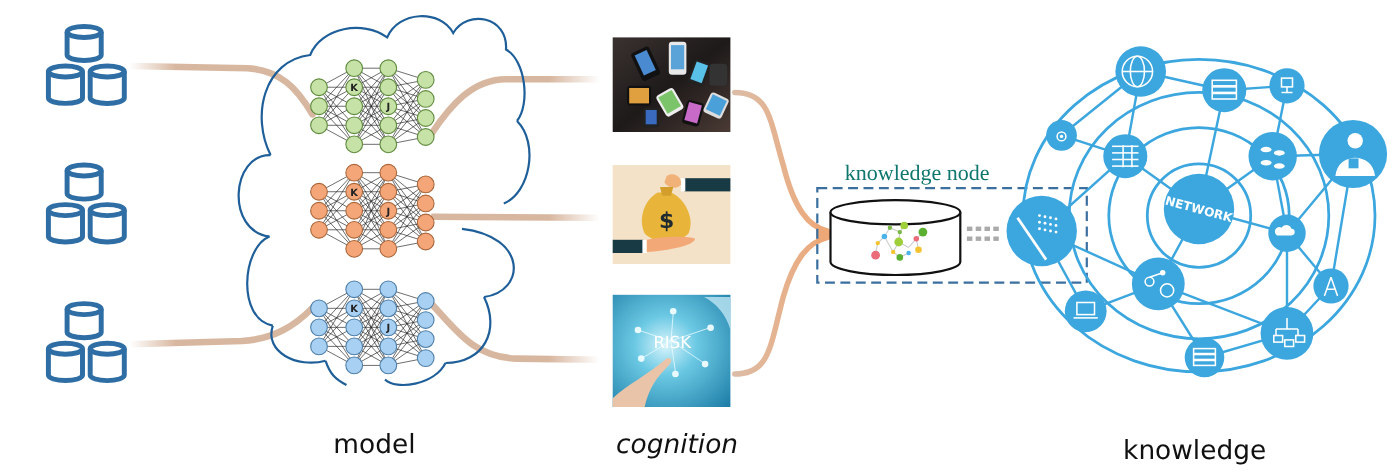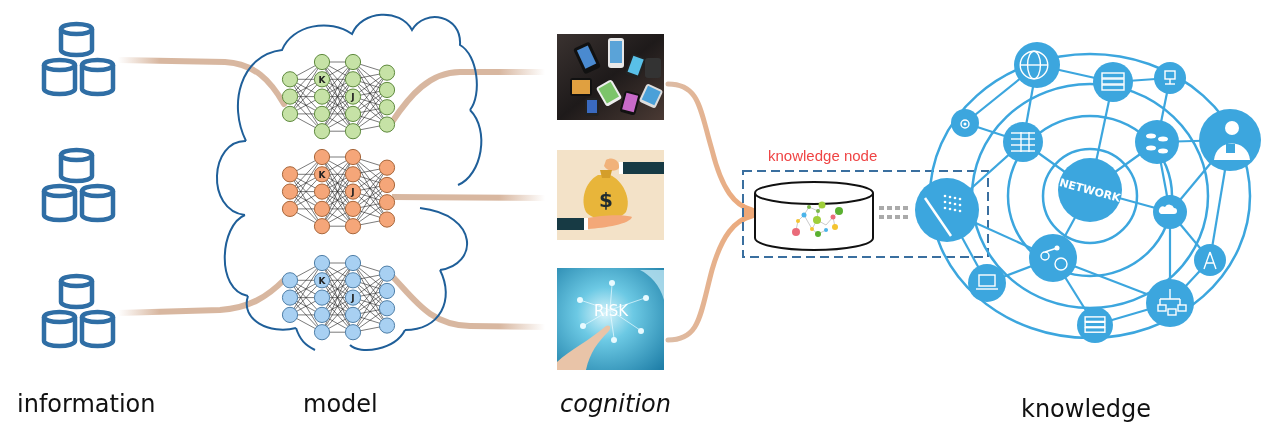--- a/index.html
+++ b/index.html
@@ -1,19 +1,19 @@
 <!DOCTYPE html>
 <html><head>
 <meta charset="utf-8">
 <style>
   html, body { margin:0; padding:0; background:#ffffff; }
   body { width:1268px; height:430px; position:relative; overflow:hidden; font-family:"DejaVu Sans", sans-serif; }
   #stage { position:absolute; left:0; top:0; width:1268px; height:430px; }
   .label { position:absolute; font-family:"DejaVu Sans", sans-serif; font-size:24px; color:#111; white-space:nowrap; }
-  .kn-label { position:absolute; font-family:Liberation Sans, sans-serif; font-size:15px; color:#ef4444; white-space:nowrap; }
+  .kn-label { position:absolute; font-family:Liberation Serif, serif; font-size:20px; color:#0f766e; white-space:nowrap; }
   .net-text { font-family:"DejaVu Sans", sans-serif; font-size:11px; font-weight:bold; fill:#ffffff; }
 </style>
 </head>
 <body>
 
 <div id="stage">
 <svg id="svg" width="1268" height="430" viewBox="0 0 1268 430" xmlns="http://www.w3.org/2000/svg">
   <defs>
     <linearGradient id="fadeL" x1="0" y1="0" x2="1" y2="0">
       <stop offset="0" stop-color="#d8b7a0" stop-opacity="0"></stop>
@@ -607,17 +607,16 @@
           <circle cx="1095" cy="325" r="18" fill="#3ca6de"></circle>
           <rect x="1085.1" y="316.9" width="19.8" height="4.5" fill="none" stroke="#ffffff" stroke-width="1.4"></rect>
           <rect x="1085.1" y="322.29999999999995" width="19.8" height="4.5" fill="none" stroke="#ffffff" stroke-width="1.4"></rect>
           <rect x="1085.1" y="327.7" width="19.8" height="4.5" fill="none" stroke="#ffffff" stroke-width="1.4"></rect>
         </g>
       </g>
 </svg>
 
 <div class="kn-label" style="left:768px; top:147px;">knowledge node</div>
 
-<div class="label" style="left:17px; top:390px;">information</div>
 <div class="label" style="left:303px; top:390px;text-align:right;">model</div>
 <div class="label" style="left:560px; top:390px;font-style:italic;">cognition</div>
 <div class="label" style="left:1021px; top:395px;">knowledge</div>
 </div>
 
 </body></html>

